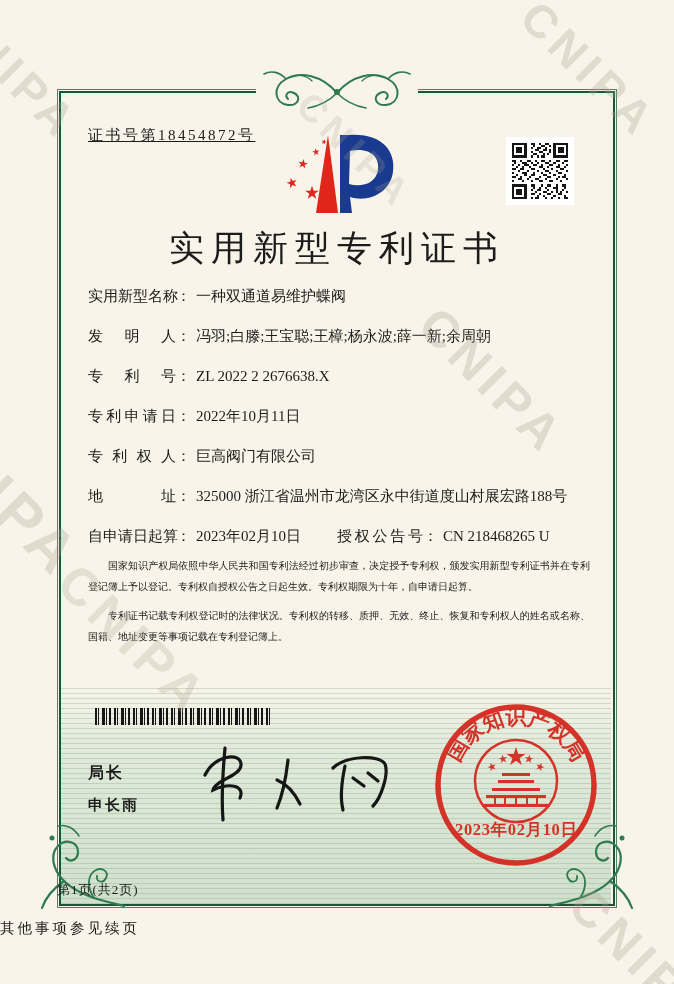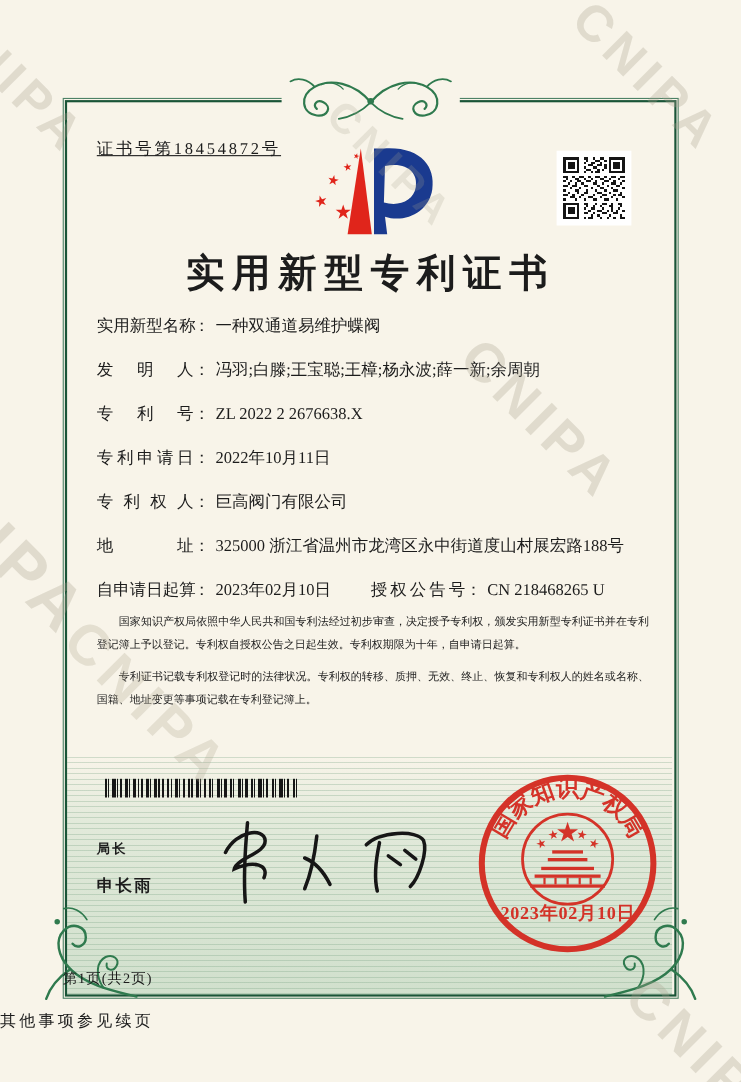--- a/index.html
+++ b/index.html
@@ -28,42 +28,42 @@
   .wm6{left:88px;top:552px;font-size:52px;color:rgba(170,162,141,.26);}
   .wm7{left:598px;top:876px;font-size:50px;}
 
   .cert-no{position:absolute;left:88px;top:126px;z-index:2;font-size:15px;letter-spacing:2.5px;text-decoration:underline;}
 
   .logo{position:absolute;left:266px;top:133px;width:140px;height:84px;z-index:2;}
   .qr{position:absolute;left:510px;top:141px;width:60px;height:60px;background:#fff;z-index:2;
       box-shadow:0 0 0 4px #fff;}
 
   .title{position:absolute;left:0;right:0;top:225px;z-index:2;text-align:center;
-         font-size:35px;font-weight:700;letter-spacing:7px;}
+         font-size:35px;font-weight:400;letter-spacing:7px;}
 
   .rows{position:absolute;left:88px;top:287px;width:505px;z-index:2;}
   .row{height:22px;margin-bottom:18px;font-size:15px;white-space:nowrap;}
   .lbl{display:inline-block;width:88px;text-align:justify;text-align-last:justify;}
   .colon{margin-right:5px;}
   .grant{margin-left:36px;}
   .grant .lbl{width:86px;}
 
   .paras{position:absolute;left:88px;top:556px;width:502px;z-index:2;
          font-size:10px;line-height:2.05;text-align:justify;}
   .paras p{margin:0 0 9px;text-indent:2em;}
 
   .barcode{position:absolute;left:95px;top:708px;width:176px;height:17px;z-index:2;
       background:repeating-linear-gradient(90deg,
         #161616 0 2px, rgba(0,0,0,0) 2px 3px,
         #161616 3px 4px, rgba(0,0,0,0) 4px 7px,
         #161616 7px 10px, rgba(0,0,0,0) 10px 11px,
         #161616 11px 12px, rgba(0,0,0,0) 12px 14px,
         #161616 14px 16px, rgba(0,0,0,0) 16px 19px);}
 
-  .sig-title{position:absolute;left:88px;top:763px;z-index:2;font-size:12px;font-weight:700;
+  .sig-title{position:absolute;left:88px;top:763px;z-index:2;font-size:16px;font-weight:700;
              font-family:"Liberation Sans","DejaVu Sans",sans-serif;letter-spacing:2px;}
   .sig-name{position:absolute;left:88px;top:796px;z-index:2;font-size:15px;font-weight:700;
             font-family:"Liberation Sans","DejaVu Sans",sans-serif;letter-spacing:2px;}
   .sig-svg{position:absolute;left:185px;top:740px;z-index:2;}
 
   .seal{position:absolute;left:432px;top:701px;width:168px;height:168px;z-index:4;opacity:.94;}
 
   .page-num{position:absolute;left:57px;width:558px;top:881px;z-index:2;font-size:13px;letter-spacing:1px;}
   .cont-note{position:absolute;left:0;right:0;top:919px;z-index:2;font-size:14.5px;letter-spacing:3px;}
 

